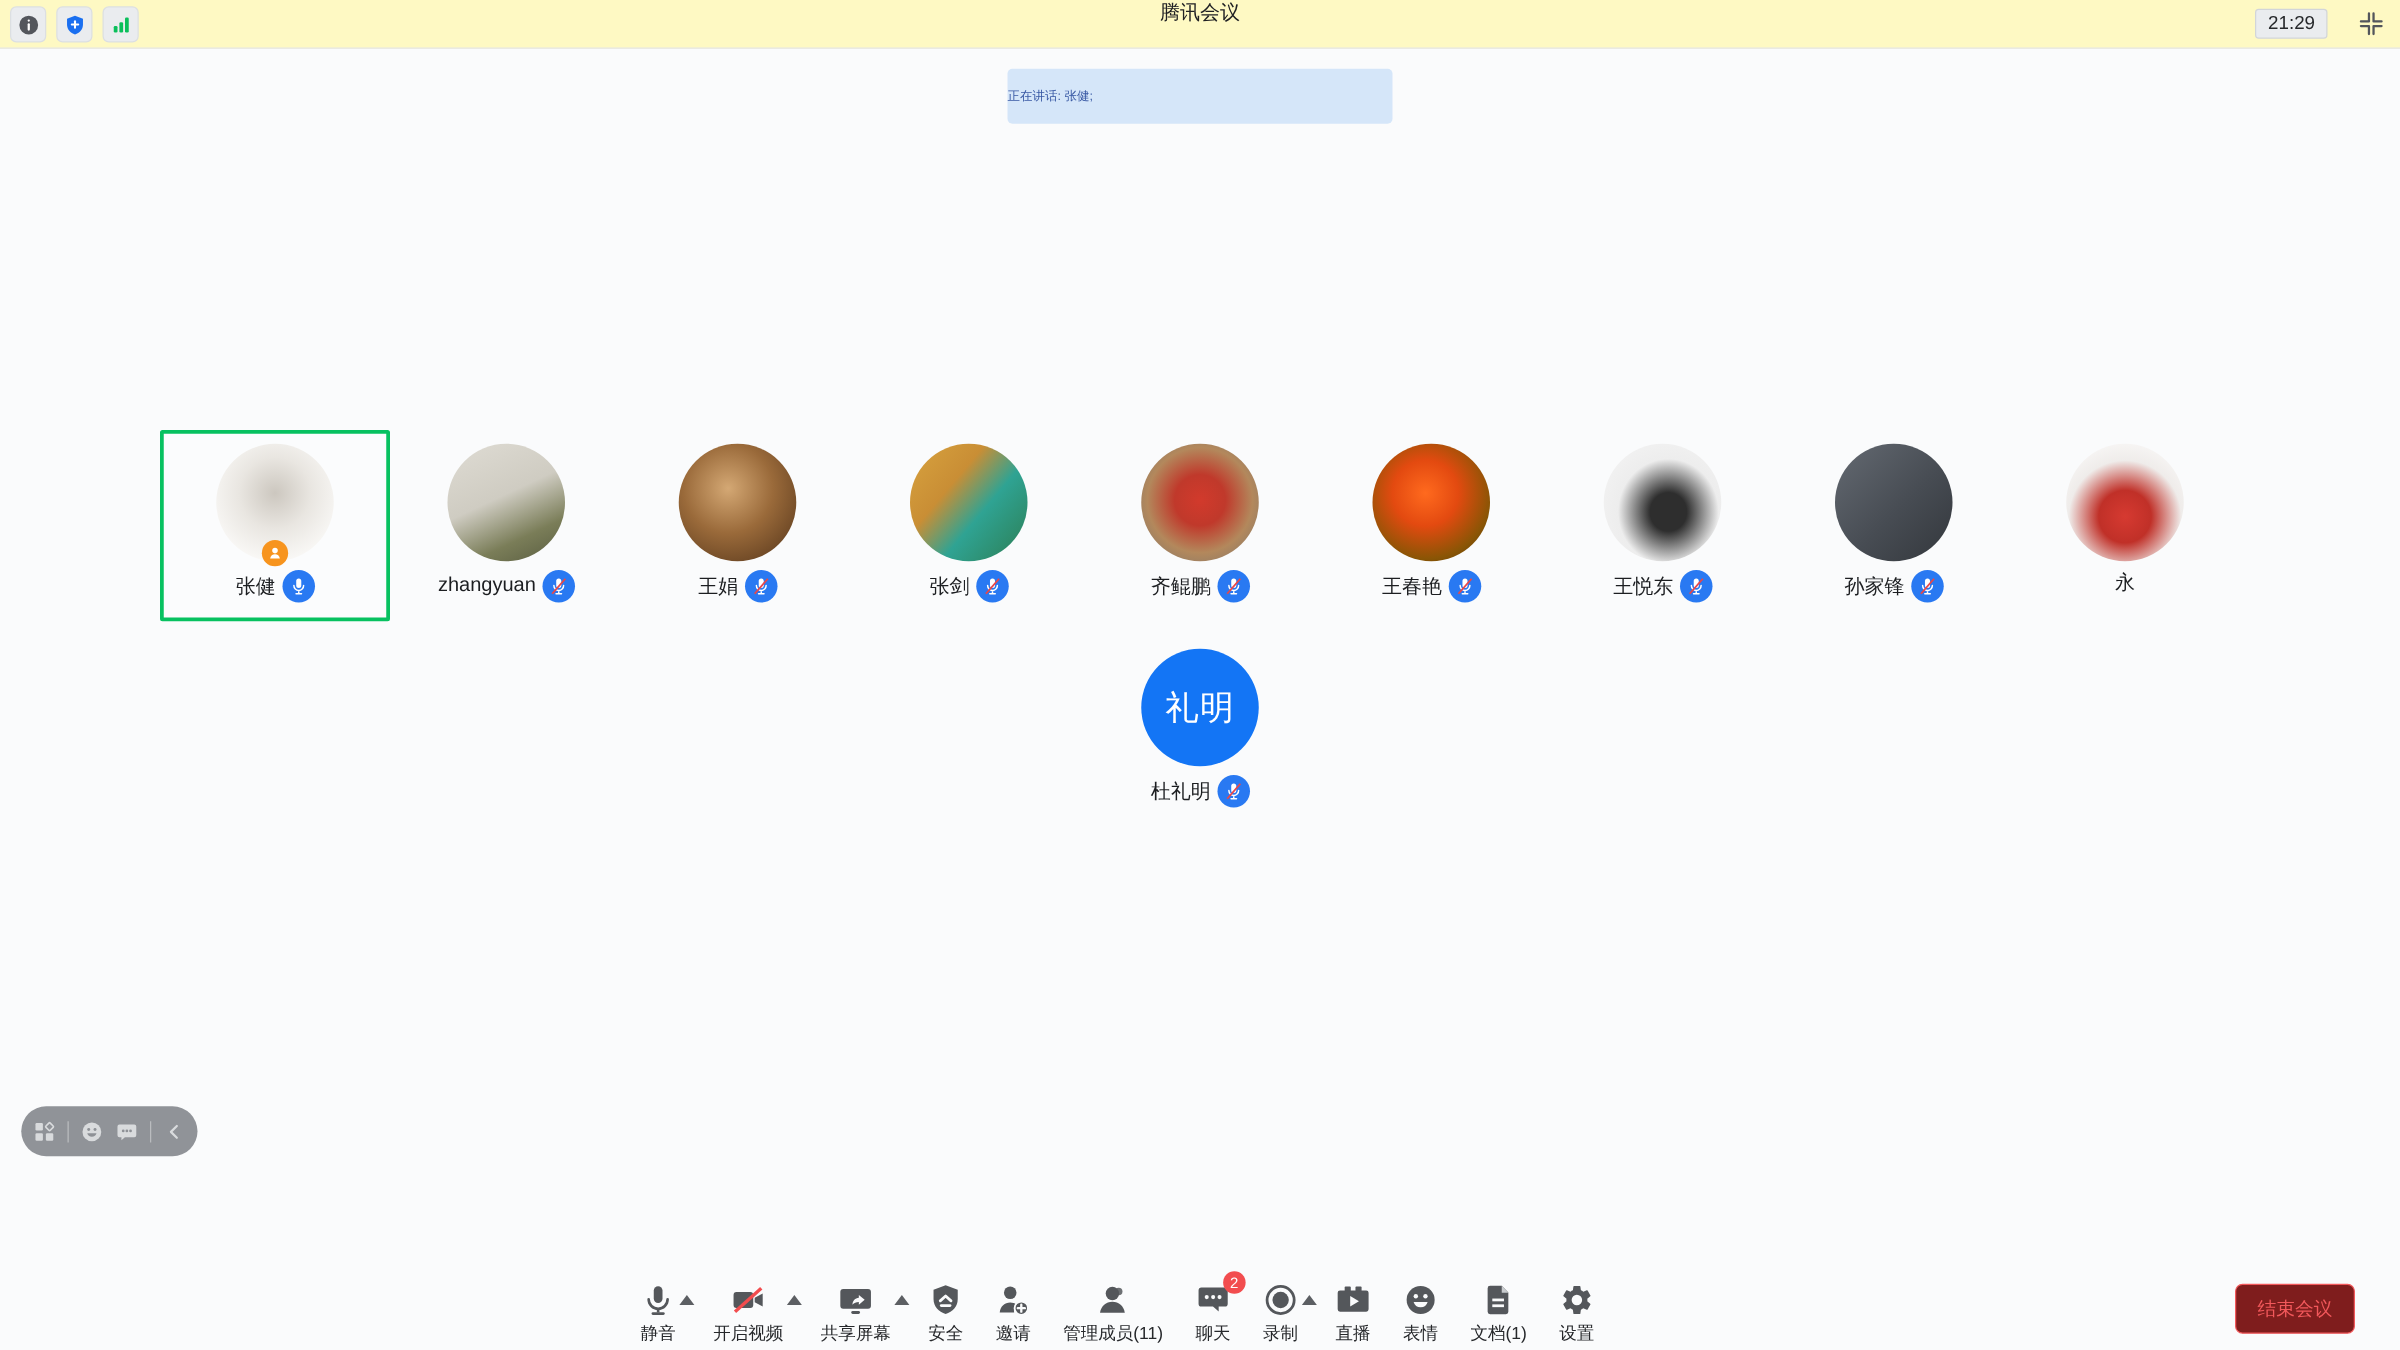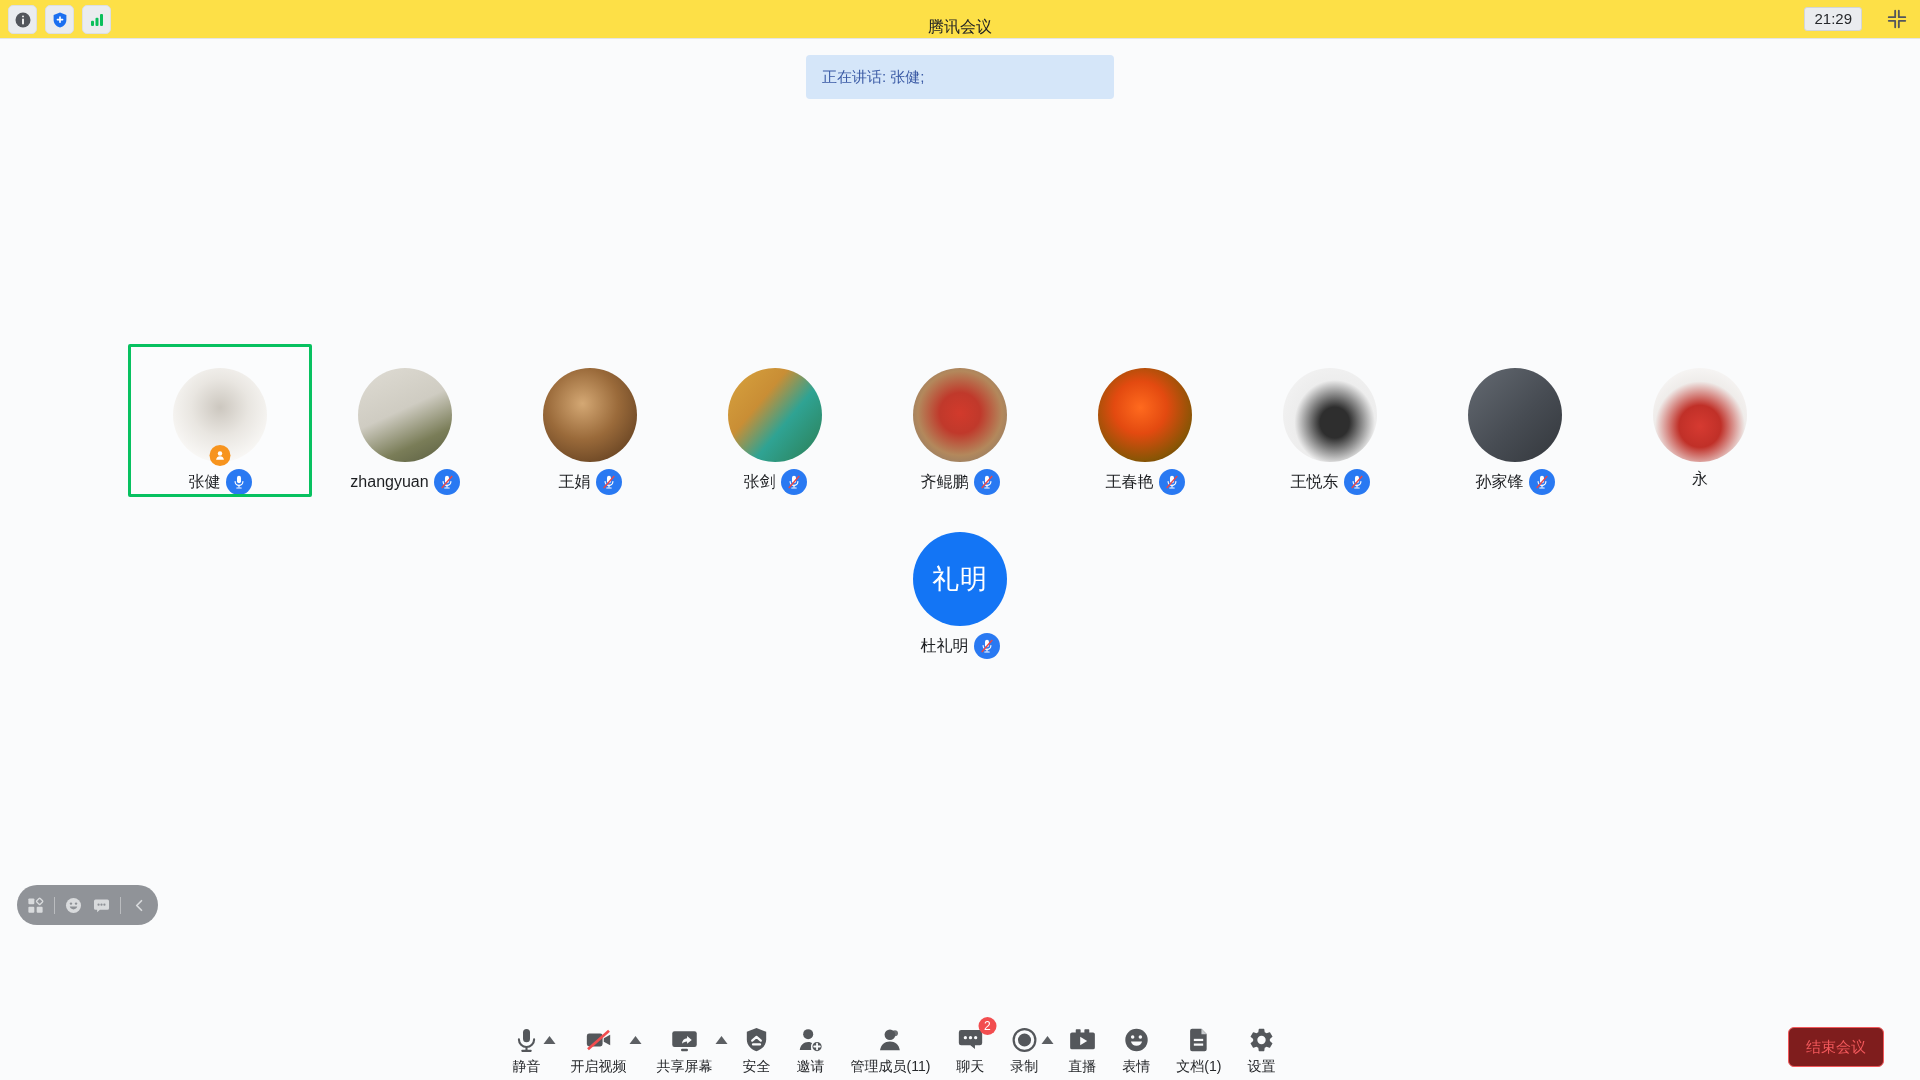--- a/index.html
+++ b/index.html
@@ -1,42 +1,42 @@
 <!DOCTYPE html>
 <html><head>
 <meta charset="utf-8">
 <style>
   html,body{margin:0;padding:0}
   body{width:1920px;height:1080px;position:relative;overflow:hidden;background:#fafbfc;
        font-family:"Liberation Sans","DejaVu Sans",sans-serif;-webkit-font-smoothing:antialiased}
 
   
-  .topbar{position:absolute;top:0;left:0;right:0;height:38px;background:#fde047;
-          border-bottom:1px solid #e3e5e8;display:flex;align-items:flex-end}
+  .topbar{position:absolute;top:0;left:0;right:0;height:38px;background:#fef9c3;
+          border-bottom:1px solid #e3e5e8;display:flex;align-items:flex-start}
   .topbar-left{position:absolute;left:8px;top:5px;display:flex;gap:8px}
   .icon-btn{width:27px;height:27px;background:#eaecef;border:1px solid #dcdfe2;border-radius:5px;
             display:flex;align-items:center;justify-content:center;cursor:pointer}
   .win-title{flex:1;text-align:center;font-size:16px;color:#202124}
   .topbar-right{position:absolute;right:12px;top:0;height:38px;display:flex;align-items:center;gap:24px}
   .clock-box{background:#eaecef;border:1px solid #d2d5d9;border-radius:3px;padding:2px 9px;
              font-size:15px;color:#26282b;line-height:18px}
   .fs-btn{display:flex;align-items:center;justify-content:center;cursor:pointer}
 
   
   .speak-banner{position:absolute;top:55px;left:50%;transform:translateX(-50%);
                 width:308px;height:44px;background:#d5e6f9;border-radius:4px;
-                display:flex;align-items:center;padding-left:16px;box-sizing:border-box;
-                font-size:15px;color:#3a5aa5}
+                display:flex;align-items:center;box-sizing:border-box;
+                font-size:10px;color:#3a5aa5}
 
   
   .prow{position:absolute;left:50%;transform:translateX(-50%);display:flex;gap:1px}
   #row-1{top:344px}
   #row-2{top:508px}
   .tile{width:184px;height:153px;display:flex;flex-direction:column;align-items:center;
-        padding-top:24px;box-sizing:border-box;border-radius:2px;cursor:pointer}
+        padding-top:11px;box-sizing:border-box;border-radius:2px;cursor:pointer}
   .tile.active{outline:3px solid #07c160;outline-offset:-3px;background:#fbfcfd}
   .avatar-wrap{position:relative;width:94px;height:94px}
   .avatar{width:94px;height:94px;border-radius:50%;overflow:hidden;display:flex;
           align-items:center;justify-content:center;position:relative}
   .avatar-text{color:#fff;font-size:27px;letter-spacing:1px}
   .av0{background:radial-gradient(circle at 50% 42%,#ccc7bf 0%,#e9e6e1 40%,#faf9f7 78%)}
   .av1{background:linear-gradient(155deg,#dfdcd4 0%,#cfccc2 45%,#7a7d58 75%,#585c40 100%)}
   .av2{background:radial-gradient(circle at 42% 38%,#d4a874 0%,#9a6a3a 45%,#5b3a1d 92%)}
   .av3{background:radial-gradient(circle at 50% 48%,#d23a2c 0%,#c0392b 30%,#b3885c 62%,#77736d 100%)}
   .av4{background:linear-gradient(130deg,#d8a33f 0%,#c98e35 35%,#2fa393 60%,#2c7d52 100%)}

